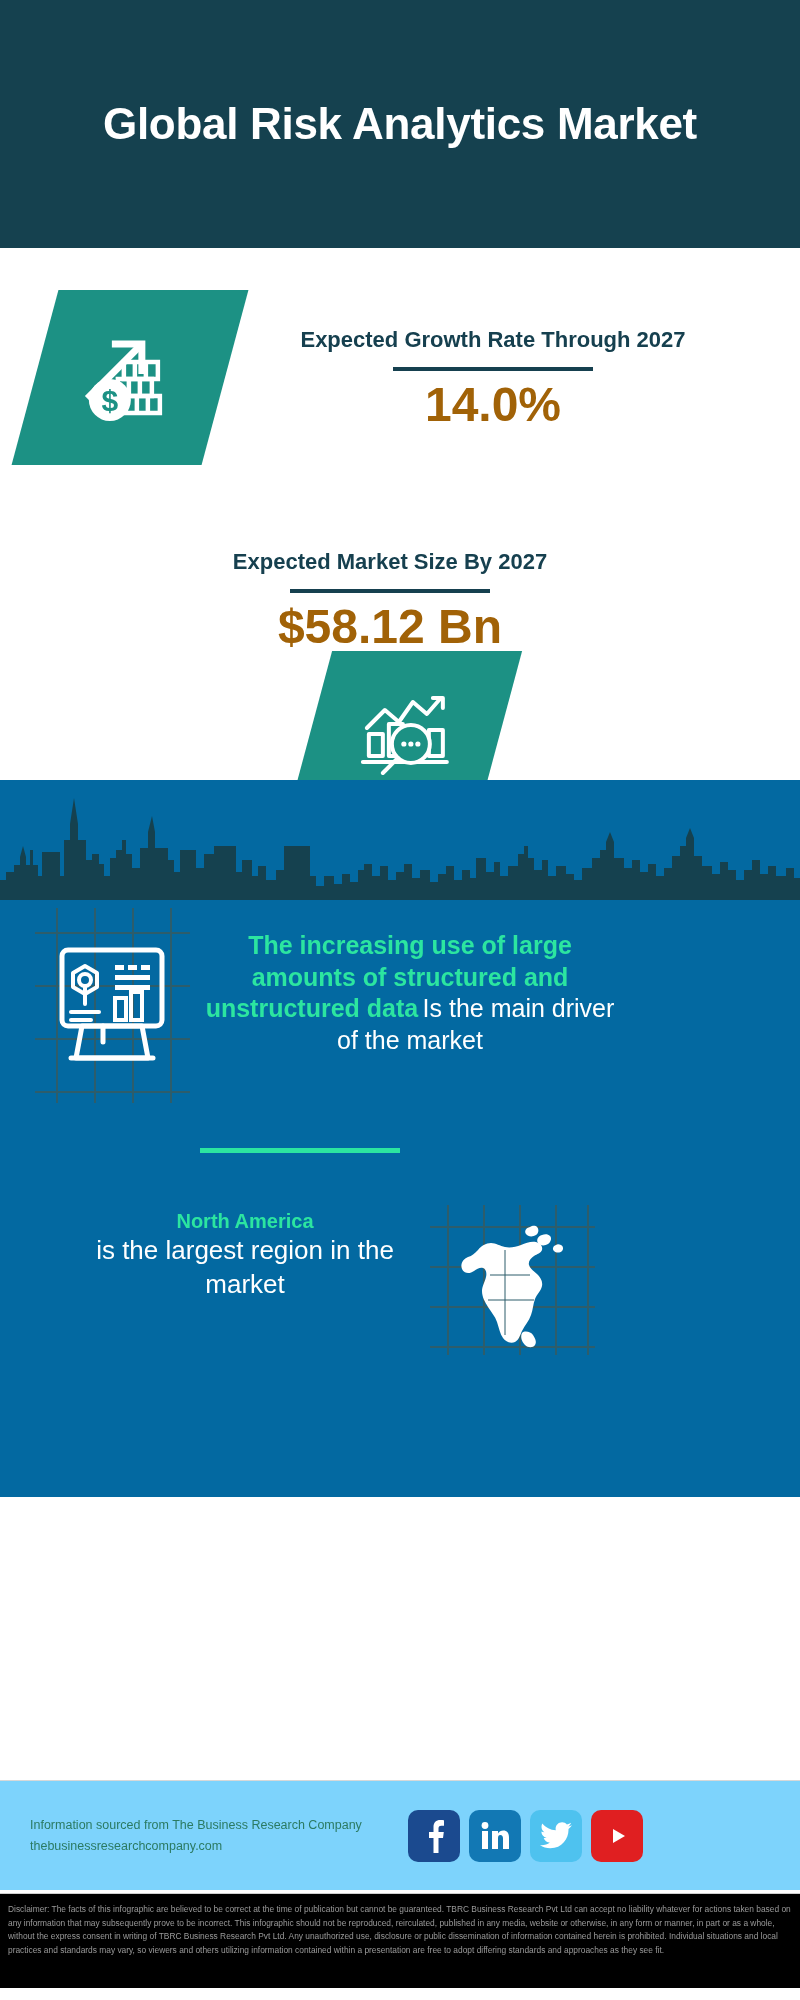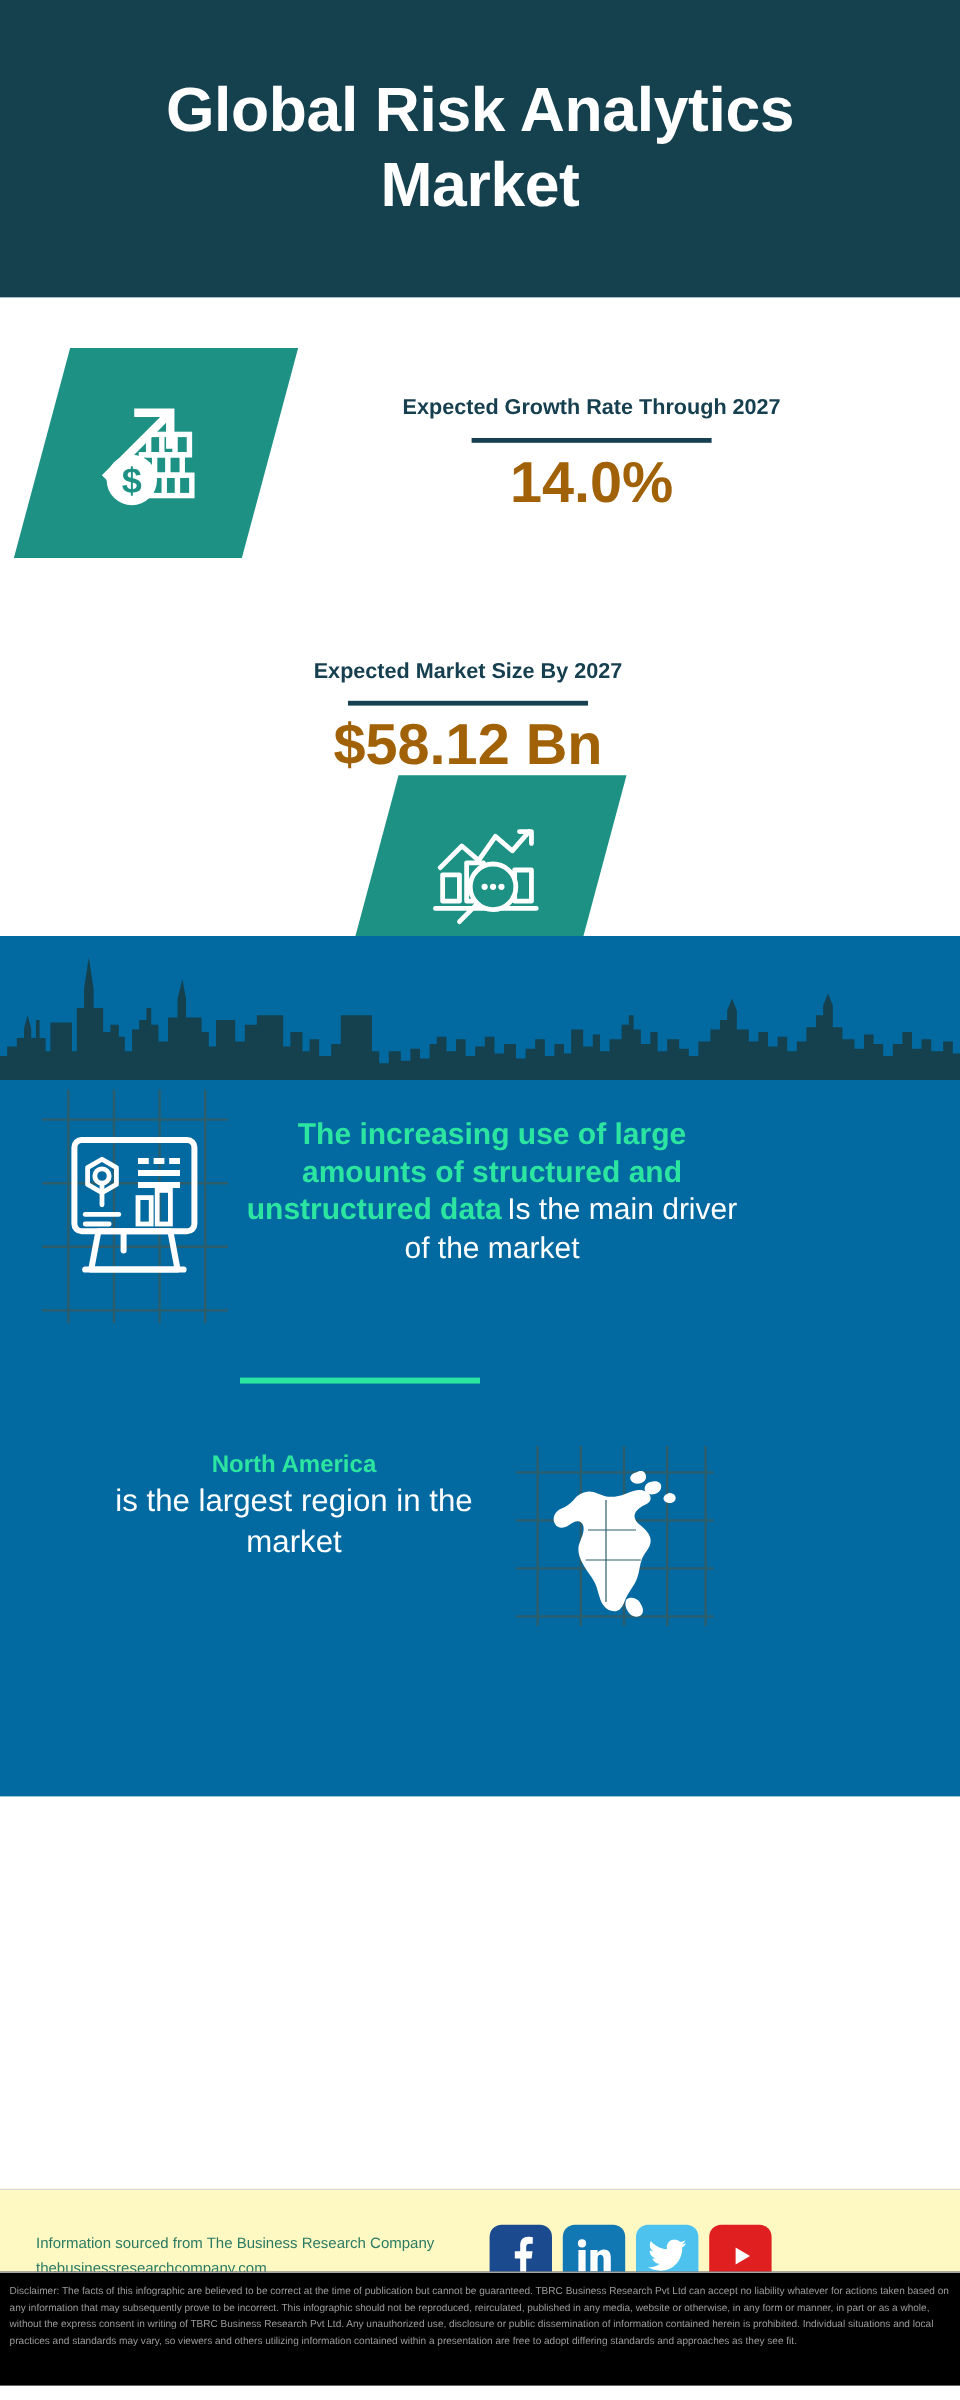--- a/index.html
+++ b/index.html
@@ -9,41 +9,41 @@
     background:#ffffff; overflow:hidden;
   }
   .page { position:relative; width:800px; height:2000px; background:#fff; }
 
   
   .header {
     position:absolute; top:0; left:0; width:800px; height:248px;
     background:#15414f; display:flex; align-items:center; justify-content:center;
   }
   .header-title {
-    color:#ffffff; font-size:52px; font-weight:bold; line-height:1.22;
+    color:#ffffff; font-size:44px; font-weight:bold; line-height:1.22;
     text-align:center; letter-spacing:-0.3px; width:620px;
   }
 
   
   .stats { position:absolute; top:248px; left:0; width:800px; height:532px; background:#fff; }
 
   .stat-row { position:absolute; display:flex; align-items:center; }
 
   .para {
     position:relative;
     background:#1c9184;
     display:flex; align-items:center; justify-content:center;
   }
   .para.left  { width:190px; height:175px; transform:skewX(-15deg); }
   .para.right { width:190px; height:165px; transform:skewX(-15deg); }
   .para .inner { transform:skewX(15deg); display:block; line-height:0; }
 
   .stat-text { text-align:center; }
   .stat-label {
-    color:#16404f; font-size:18px; font-weight:bold; line-height:1.24;
+    color:#16404f; font-size:22px; font-weight:bold; line-height:1.24;
   }
   .stat-rule {
     height:4px; background:#16404f; margin:14px auto 10px auto; width:200px;
   }
   .stat-value {
     color:#a16207; font-size:48px; font-weight:bold; line-height:1.0;text-align:center;
   }
 
   #row-growth { top:42px; left:35px; width:740px; }
   #row-growth .stat-text { margin-left:58px; width:420px; }
@@ -66,22 +66,22 @@
   .plain-text  { color:#ffffff; font-size:25px; font-weight:normal; line-height:1.26; }
 
   .green-rule { position:absolute; top:368px; left:200px; width:200px; height:5px; background:#2ce5a0; }
 
   .region-block { position:absolute; top:428px; left:55px; width:380px; text-align:center; }
   .region-name { color:#2ce5a0; font-size:20px; font-weight:bold; line-height:1.3; }
   .region-sub  { color:#ffffff; font-size:26px; font-weight:normal; line-height:1.3; }
 
   
   .footer {
-    position:absolute; top:1824px; left:0; width:800px; height:110px;
-    background:#fef9c3; border-top:1px solid #d8d8d8;
+    position:absolute; top:1780px; left:0; width:800px; height:110px;
+    background:#7dd3fc; border-top:1px solid #d8d8d8;
     display:flex; align-items:center;
   }
   .source-text { margin-left:30px; width:360px; }
   .source-line { color:#2b7a62; font-size:12.5px; line-height:1.65; }
 
   .socials { display:flex; gap:9px; margin-left:18px; }
   .social {
     width:52px; height:52px; border-radius:10px;
     display:flex; align-items:center; justify-content:center;
   }

